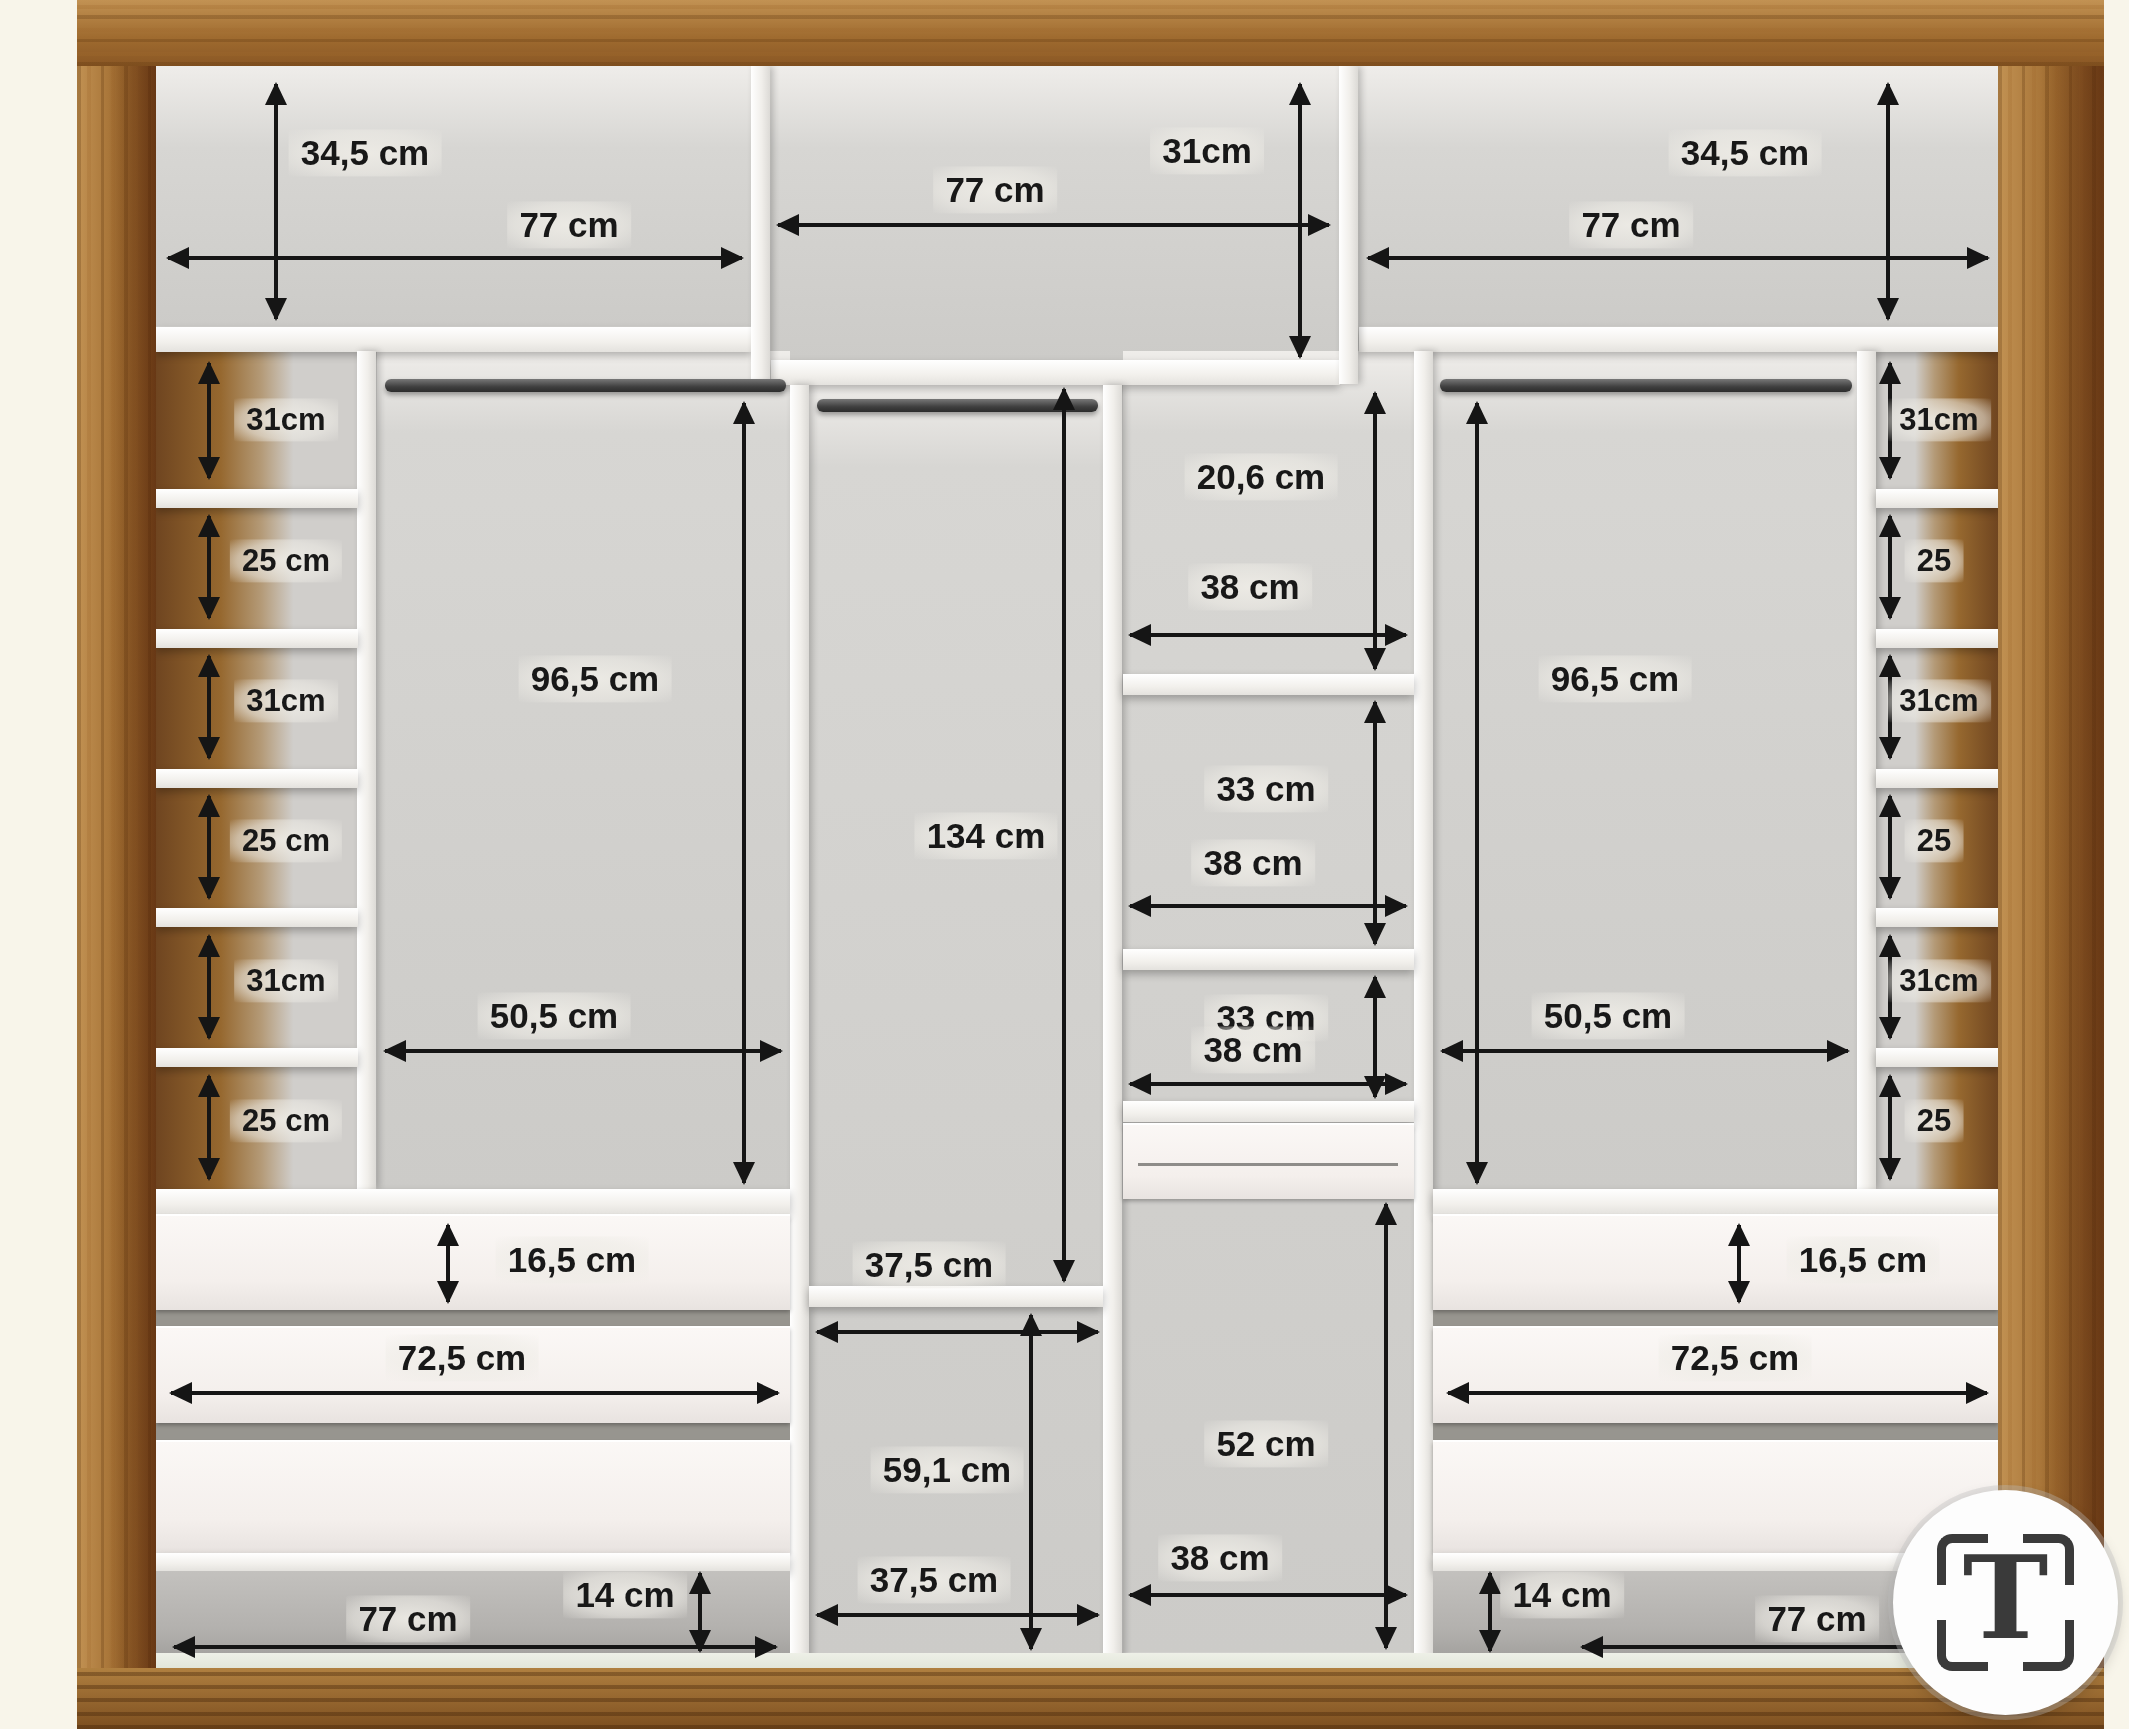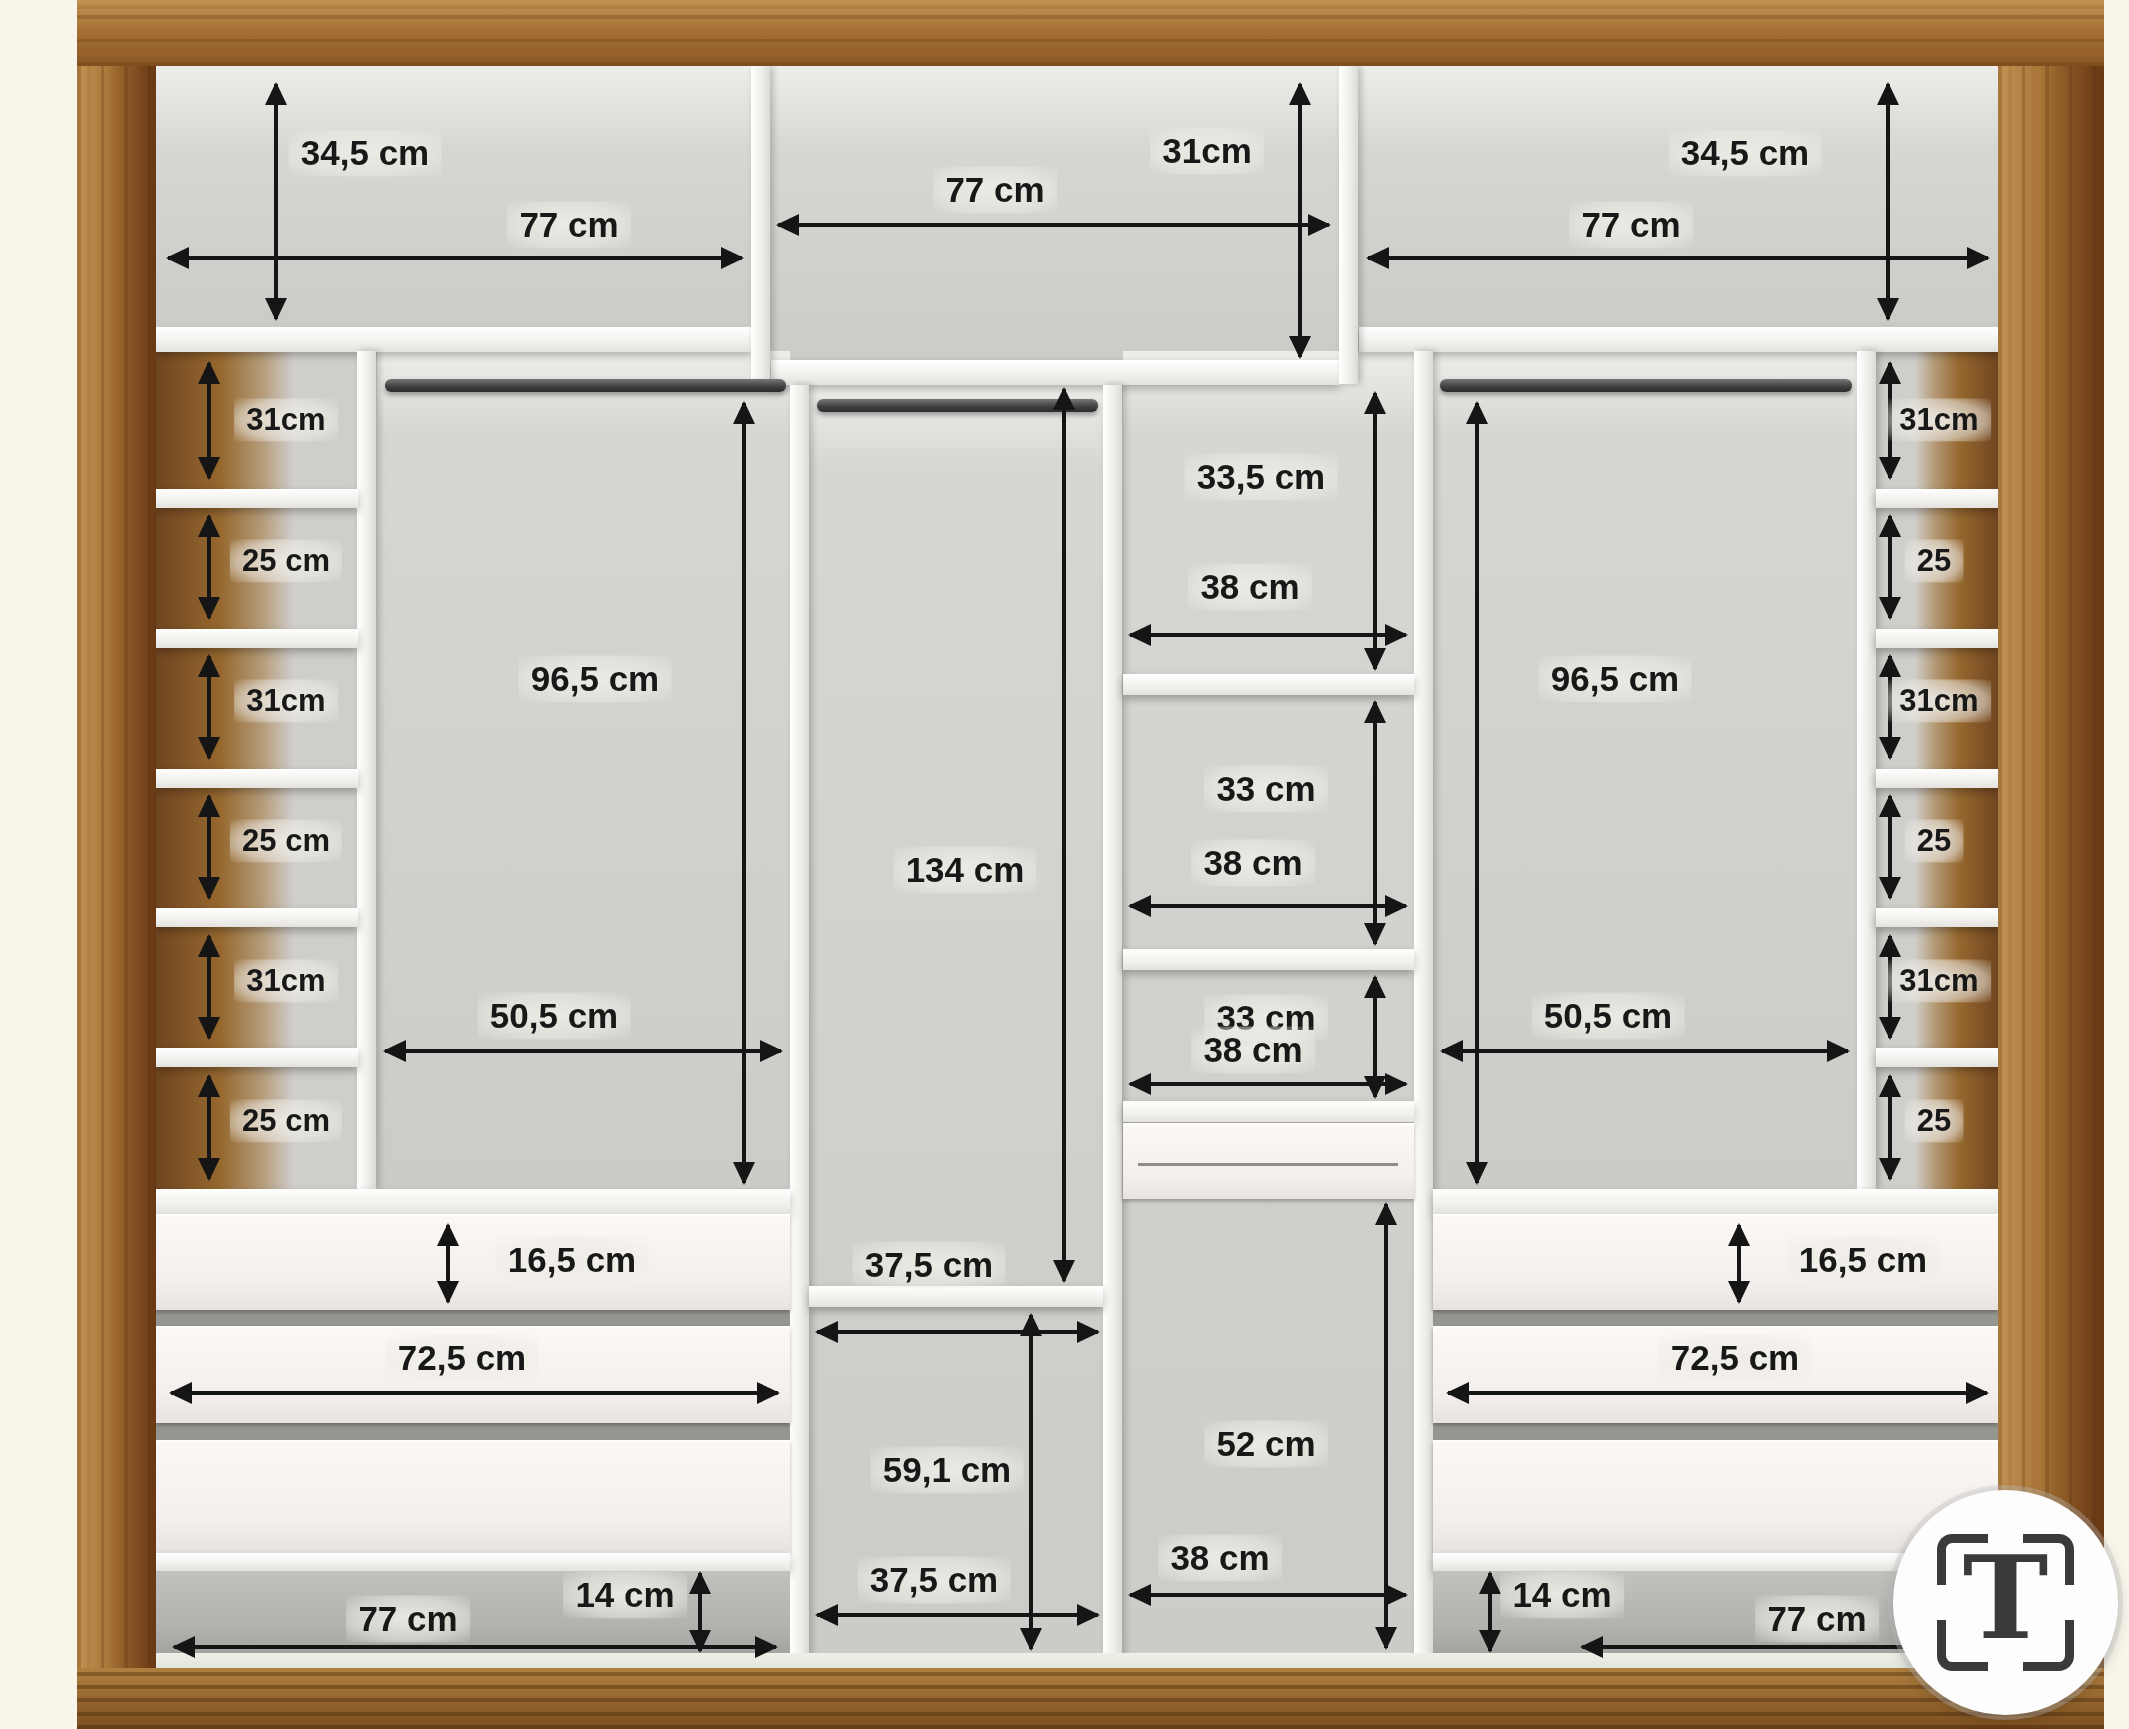--- a/index.html
+++ b/index.html
@@ -206,26 +206,26 @@
   <div class="abs lab small" style="left:1939px;top:701px;">31cm</div>
   <div class="abs lab small" style="left:1934px;top:841px;">25</div>
   <div class="abs lab small" style="left:1939px;top:981px;">31cm</div>
   <div class="abs lab small" style="left:1934px;top:1121px;">25</div>
 
   <div class="abs lab" style="left:595px;top:679px;">96,5 cm</div>
   <div class="abs lab" style="left:554px;top:1016px;">50,5 cm</div>
   <div class="abs lab" style="left:1615px;top:679px;">96,5 cm</div>
   <div class="abs lab" style="left:1608px;top:1016px;">50,5 cm</div>
 
-  <div class="abs lab" style="left:965px;top:836px;margin-top:34px;">134 cm</div>
+  <div class="abs lab" style="left:986px;top:836px;">134 cm</div>
   <div class="abs lab" style="left:929px;top:1265px;">37,5 cm</div>
   <div class="abs lab" style="left:947px;top:1470px;">59,1 cm</div>
   <div class="abs lab" style="left:934px;top:1580px;">37,5 cm</div>
 
-  <div class="abs lab" style="left:1261px;top:477px;">33,5 cm</div>
+  <div class="abs lab" style="left:1261px;top:477px;">20,6 cm</div>
   <div class="abs lab" style="left:1250px;top:587px;">38 cm</div>
   <div class="abs lab" style="left:1266px;top:789px;">33 cm</div>
   <div class="abs lab" style="left:1253px;top:863px;">38 cm</div>
   <div class="abs lab" style="left:1266px;top:1018px;">33 cm</div>
   <div class="abs lab" style="left:1253px;top:1050px;">38 cm</div>
   <div class="abs lab" style="left:1266px;top:1444px;">52 cm</div>
   <div class="abs lab" style="left:1220px;top:1558px;">38 cm</div>
 
   <div class="abs lab" style="left:572px;top:1260px;">16,5 cm</div>
   <div class="abs lab" style="left:462px;top:1358px;">72,5 cm</div>

